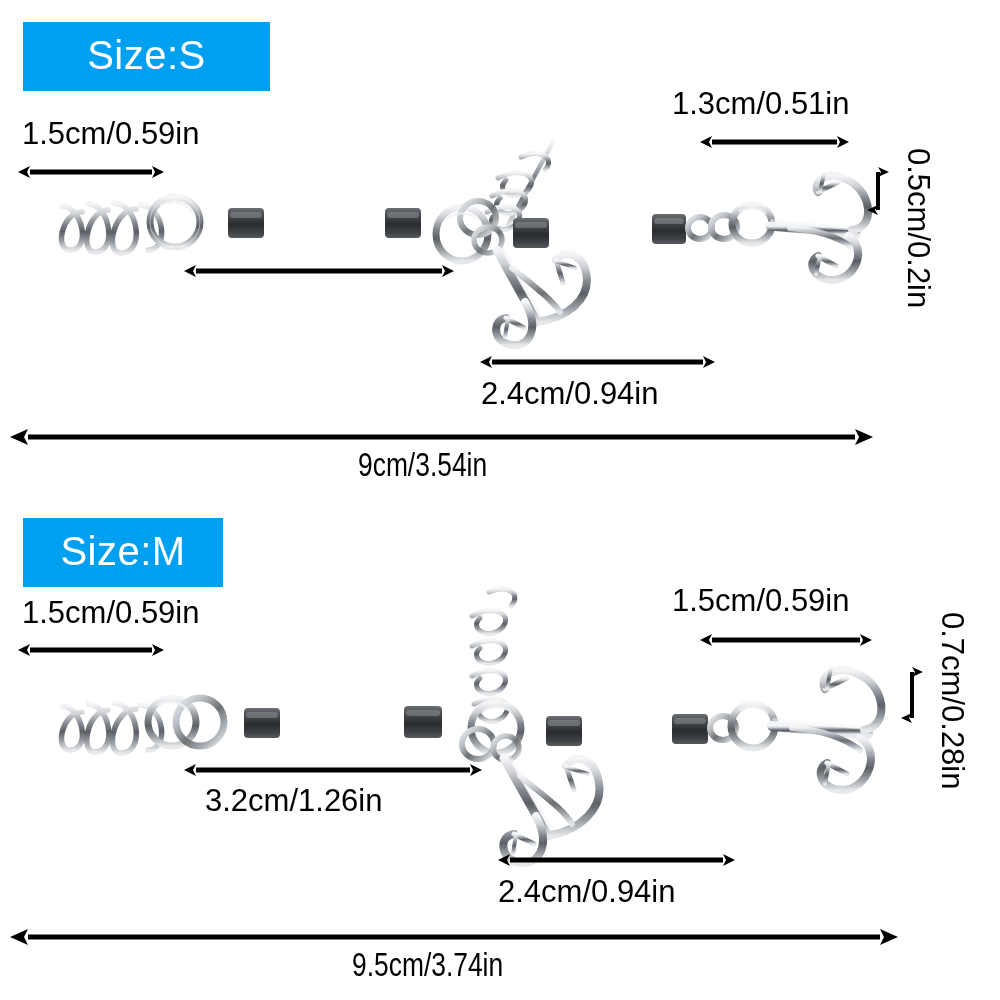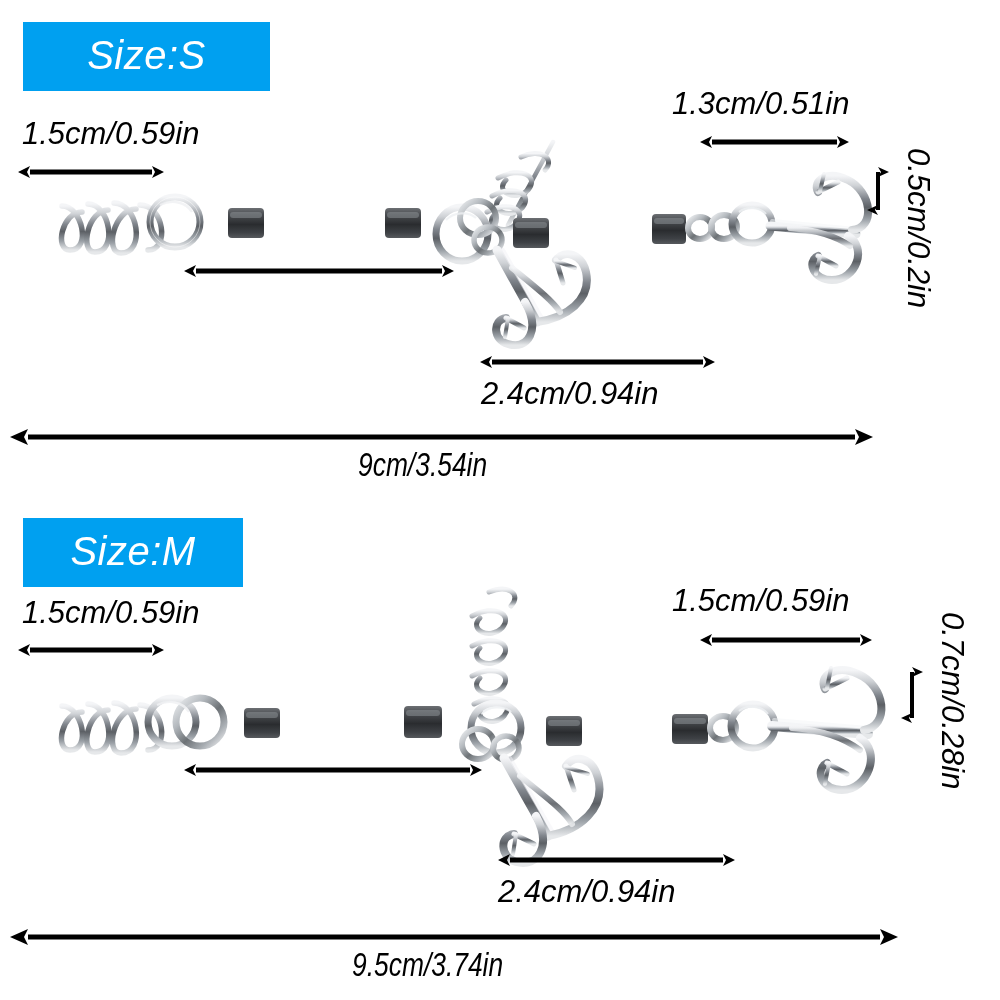--- a/index.html
+++ b/index.html
@@ -18,21 +18,20 @@
   .page {
     position: relative;
     width: 1000px;
     height: 1000px;
     background: #ffffff;
   }
   .panel {
     position: absolute;
     left: 0;
     width: 1000px;
-    font-style: italic;
   }
   #panel-s { top: 0px;  height: 500px; }
   #panel-m { top: 500px; height: 500px; }
 
   .size-badge {
     position: absolute;
     display: flex;
     align-items: center;
     justify-content: center;
     color: #ffffff;
@@ -409,24 +408,25 @@
 
       <line x1="510" y1="360" x2="723" y2="360" stroke="#000" stroke-width="5" marker-start="url(#arrL-m)" marker-end="url(#arrR-m)"></line>
 
       <line x1="712" y1="140" x2="860" y2="140" stroke="#000" stroke-width="5" marker-start="url(#arrL-m)" marker-end="url(#arrR-m)"></line>
 
       <line x1="912" y1="172" x2="912" y2="218" stroke="#000" stroke-width="4" marker-start="url(#arrU-m)" marker-end="url(#arrD-m)"></line>
 
       <line x1="28" y1="437" x2="880" y2="437" stroke="#000" stroke-width="5" marker-start="url(#arrLbig-m)" marker-end="url(#arrRbig-m)"></line>
     </svg>
 
-    <div class="size-badge" style="left:23px; top:18px; width:220px; height:66px; background:#00A0F0;">Size:M</div>
+    <div class="size-badge" style="left:23px; top:18px; width:200px; height:66px; background:#00A0F0;">Size:M</div>
 
     <div class="dim-label" style="left:22px; top:97px;">1.5cm/0.59in</div>
 
+    <div class="dim-label" style="left:205px; top:285px;">3.2cm/1.26in</div>
 
     <div class="dim-label" style="left:498px; top:376px;">2.4cm/0.94in</div>
 
     <div class="dim-label" style="left:672px; top:85px;">1.5cm/0.59in</div>
 
     <div class="dim-label vert" style="left:968px; top:112px;">0.7cm/0.28in</div>
 
     <div class="dim-label narrow" style="left:352px; top:448px;">9.5cm/3.74in</div>
   </div>
 

